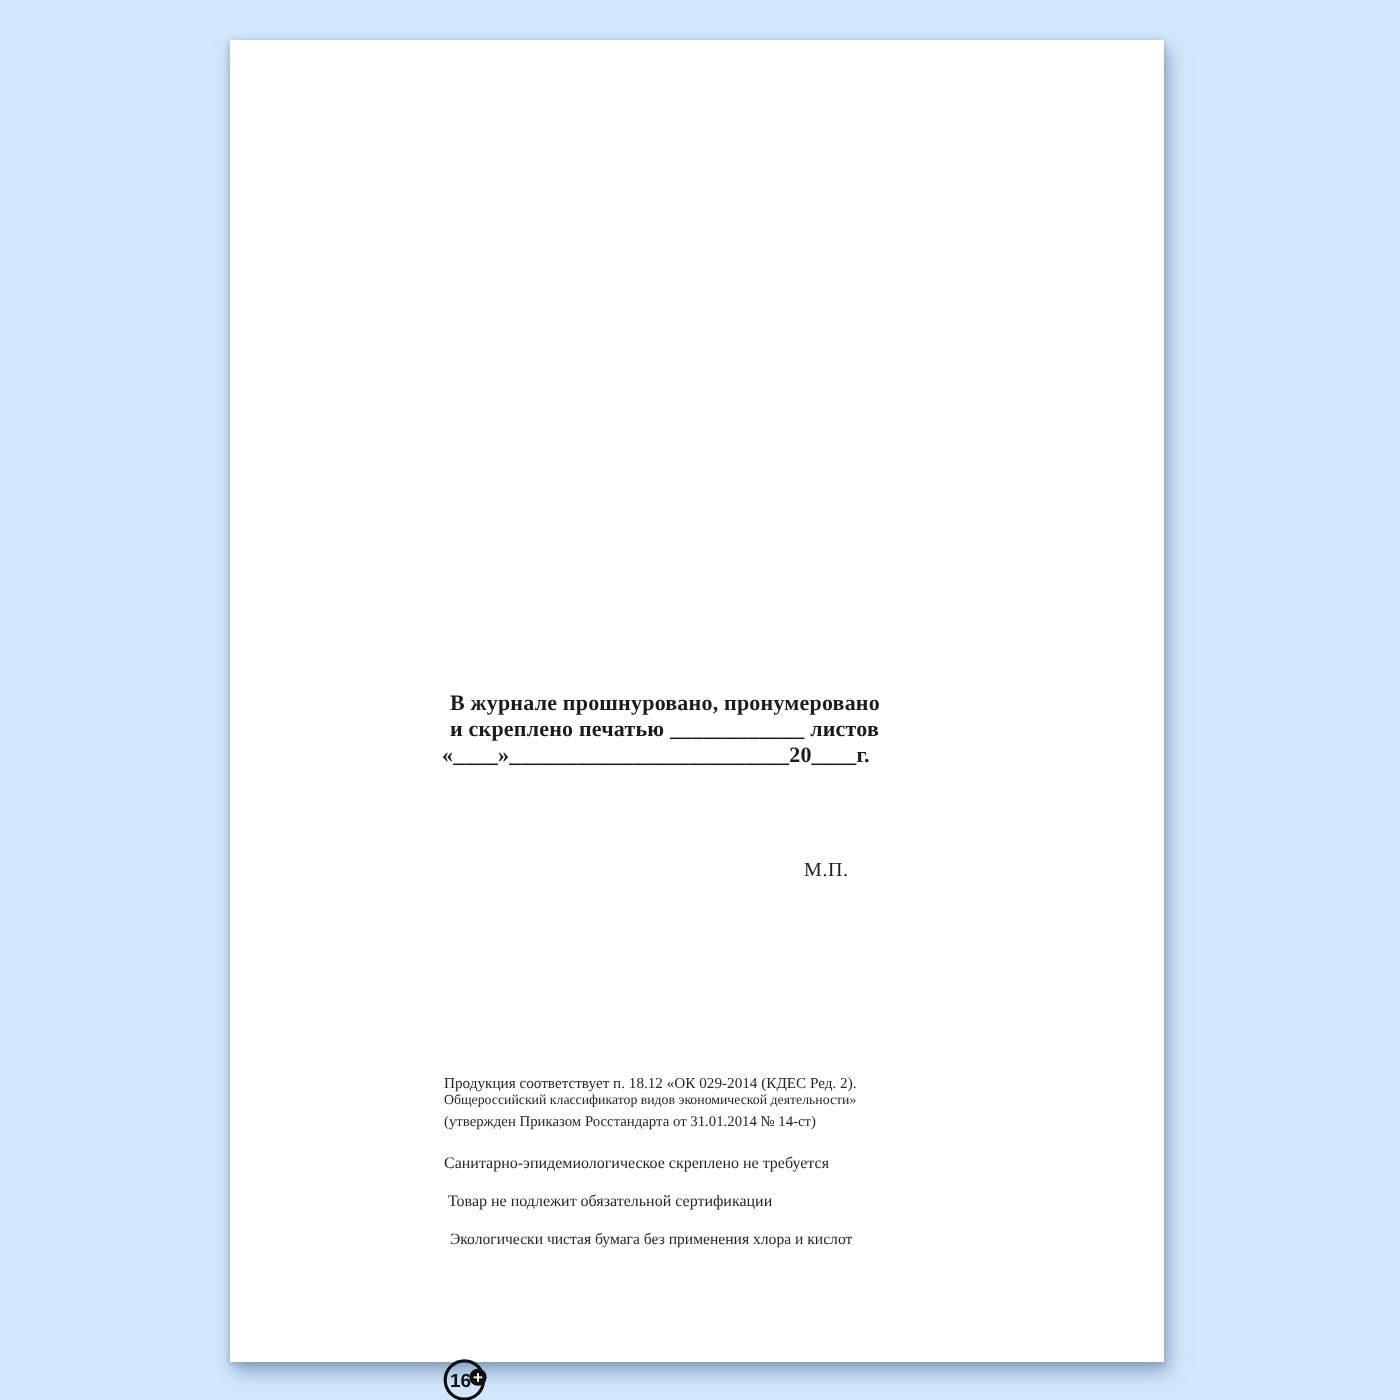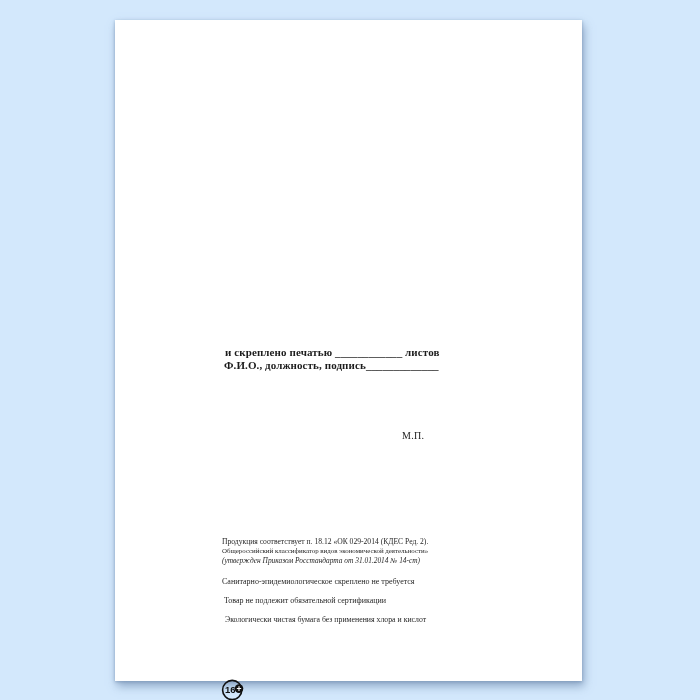--- a/index.html
+++ b/index.html
@@ -44,21 +44,21 @@
     top: 410px;   
     font-size: 10px;
     color: #222;
     letter-spacing: 0.3px;
   }
   
   .compliance { position: absolute; left: 0; top: 0; width: 100%; color: #262626; }
   .compliance .line { position: absolute; white-space: nowrap; }
   .cl-a1 { left: 107px; top: 517px; font-size: 7.6px; }
   .cl-a2 { left: 107px; top: 527px; font-size: 6.9px; }
-  .cl-a3 { left: 107px; top: 536px; font-size: 7.4px; font-style: italic; }
+  .cl-a3 { left: 107px; top: 536px; font-size: 7.4px; }
   .cl-b  { left: 107px; top: 557px; font-size: 8px; }
   .cl-c  { left: 109px; top: 576px; font-size: 8px; }
   .cl-d  { left: 110px; top: 595px; font-size: 7.8px; }
   
   .age-row {
     position: absolute;
     left: 106px;  
     top: 610px;   
     display: flex;
     align-items: center;
@@ -69,22 +69,23 @@
   .age-title { font-size: 8px; font-weight: bold; white-space: nowrap; letter-spacing: 0.1px; }
   .age-law { font-size: 5.6px; font-style: italic; white-space: nowrap; margin-top: 1.5px; color: #333; }
 </style>
 </head>
 <body>
 
 <div class="stage">
   <div class="sheet">
 
     <div class="binding-block">
+      <div class="l1">В журнале прошнуровано, пронумеровано</div>
       <div class="l2">и скреплено печатью ____________ листов</div>
-      <div class="l4">Ф.И.О., должность, подпись_____________</div>
+      <div class="l3">«____»_________________________20____г.</div>
     </div>
 
     <div class="stamp-mark">М.П.</div>
 
     <div class="compliance">
       <div class="line cl-a1">Продукция соответствует п. 18.12 «ОК 029-2014 (КДЕС Ред. 2).</div>
       <div class="line cl-a2">Общероссийский классификатор видов экономической деятельности»</div>
       <div class="line cl-a3">(утвержден Приказом Росстандарта от 31.01.2014 № 14-ст)</div>
       <div class="line cl-b">Санитарно-эпидемиологическое скреплено не требуется</div>
       <div class="line cl-c">Товар не подлежит обязательной сертификации</div>

